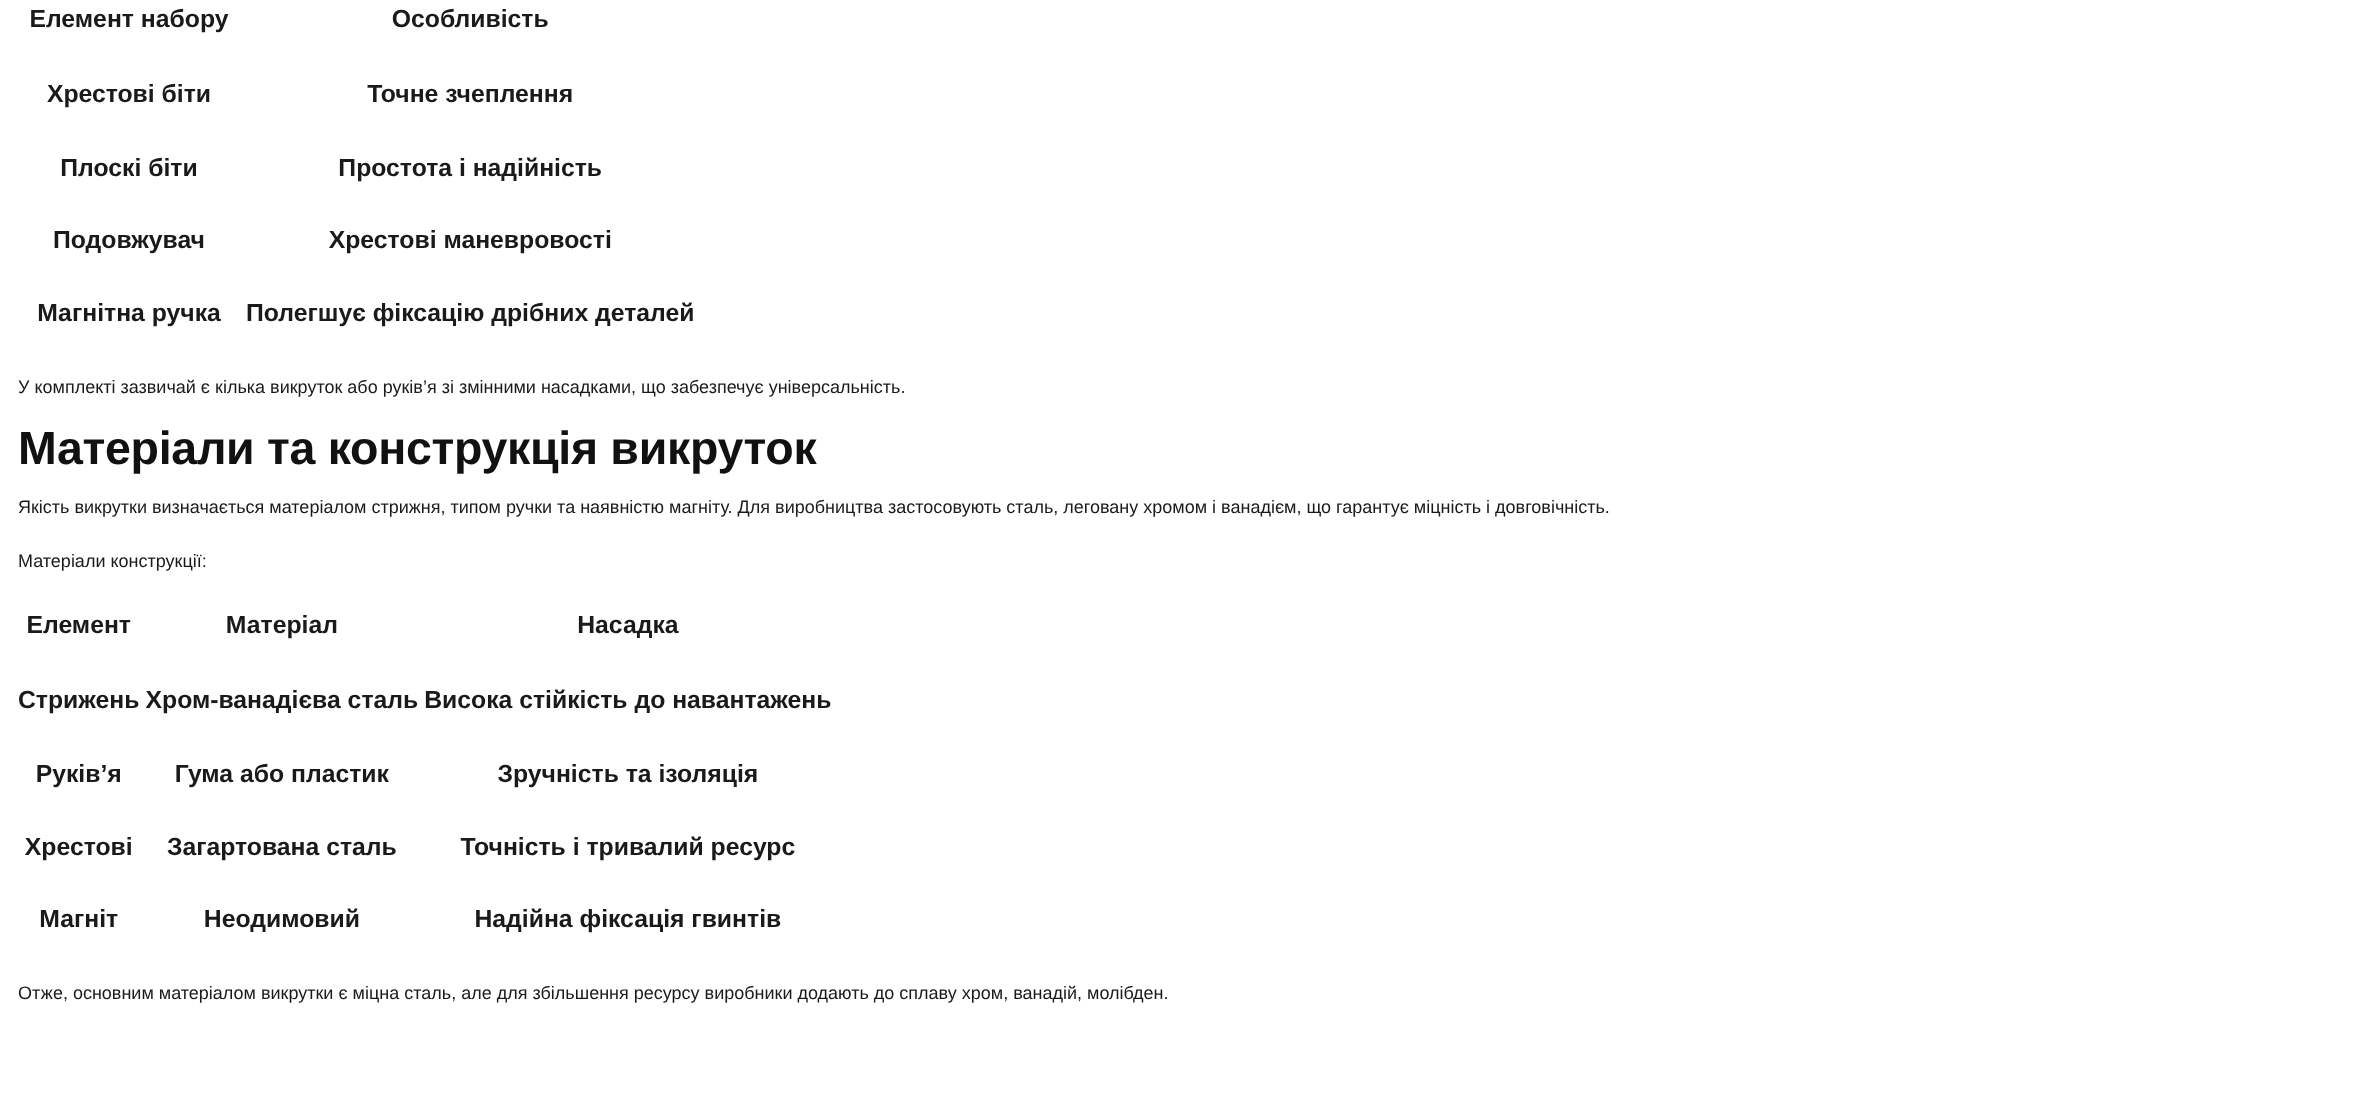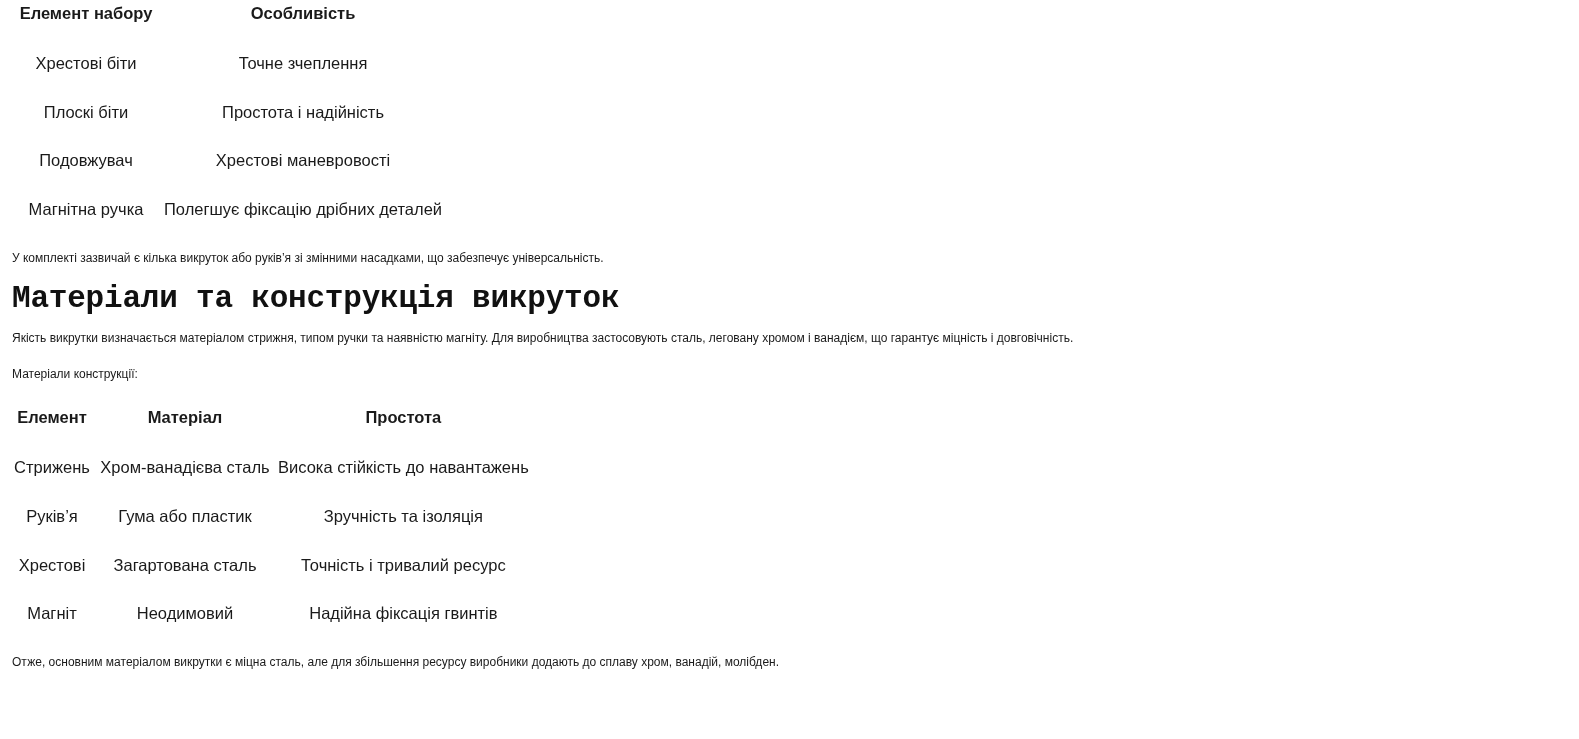--- a/index.html
+++ b/index.html
@@ -31,21 +31,21 @@
     font-size: 16.5px;
     line-height: 1.2;
     white-space: nowrap;
   }
   table.doc-table th {
     font-weight: bold;
     padding-bottom: 30px;
     padding-top: 4px;
   }
   table.doc-table td {
-    font-weight: normal;
+    font-weight: bold;
     padding-bottom: 29px;
     margin-left: 24px;
   }
   table.doc-table tr:last-child td {
     padding-bottom: 0;
   }
 
   
   #table-kit th.col1, #table-kit td.col1 { width: 148px; padding-right: 4px; }
   #table-kit th.col2, #table-kit td.col2 { width: auto; }
@@ -62,21 +62,20 @@
   }
   .spacer-after-table { height: 31px; }
 
   h2.section-heading {
     font-size: 31px;
     line-height: 1.2;
     font-weight: bold;
     margin: 0;
     letter-spacing: -0.2px;
     color: #111111;
-    font-family: Liberation Mono, monospace;
   }
   .spacer-heading-top { height: 14px; }
   .spacer-heading-bottom { height: 14px; }
   .spacer-small { height: 21px; }
   .spacer-before-table2 { height: 22px; }
 </style>
 </head>
 <body>
 
 <div class="page">
@@ -124,21 +123,21 @@
 
   <p class="para">Матеріали конструкції:</p>
 
   <div class="spacer-before-table2"></div>
 
   <table class="doc-table" id="table-materials">
     <thead>
       <tr>
         <th class="col1">Елемент</th>
         <th class="col2">Матеріал</th>
-        <th class="col3">Простота</th>
+        <th class="col3">Насадка</th>
       </tr>
     </thead>
     <tbody>
       <tr>
         <td class="col1">Стрижень</td>
         <td class="col2">Хром-ванадієва сталь</td>
         <td class="col3">Висока стійкість до навантажень</td>
       </tr>
       <tr>
         <td class="col1">Руків’я</td>

